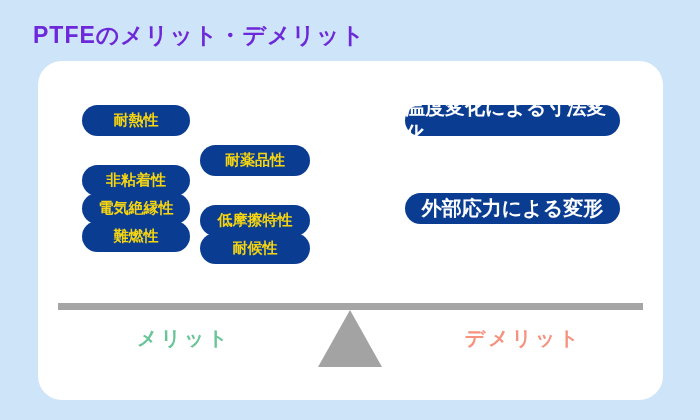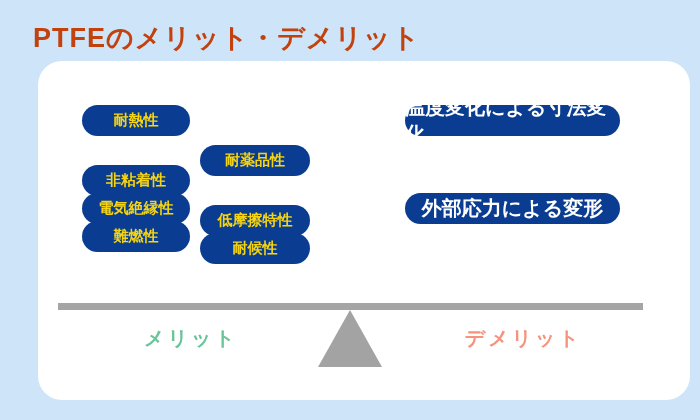--- a/index.html
+++ b/index.html
@@ -6,32 +6,31 @@
   body {
     width: 700px; height: 420px;
     background: #cee4f8;
     font-family: "Liberation Sans", "DejaVu Sans", sans-serif;
     position: relative;
     overflow: hidden;
   }
   .title {
     position: absolute;
     left: 33px; top: 20px;
-    font-size: 27px;
+    font-size: 23px;
     font-weight: bold;
     letter-spacing: 1px;
-    color: #c2410c;
+    color: #6d28d9;
   }
   .card {
     position: absolute;
     left: 38px; top: 61px;
     width: 625px; height: 339px;
     background: #ffffff;
     border-radius: 24px;
-    padding-left: 27px;
   }
   .pill {
     position: absolute;
     height: 31px;
     background: #0a3d91;
     border-radius: 16px;
     display: flex;
     align-items: center;
     justify-content: center;
     font-weight: bold;
@@ -69,21 +68,21 @@
   }
   .side-label {
     position: absolute;
     top: 264px;
     font-size: 20px;
     font-weight: bold;
     letter-spacing: 3px;
     text-align: center;
   }
   .merit-label {
-    left: 93px; width: 120px;
+    left: 86px; width: 120px;
     color: #69c497;
   }
   .demerit-label {
     left: 404px; width: 140px;
     color: #f5937e;
     text-align: right;
   }
 </style>
 </head>
 <body>

